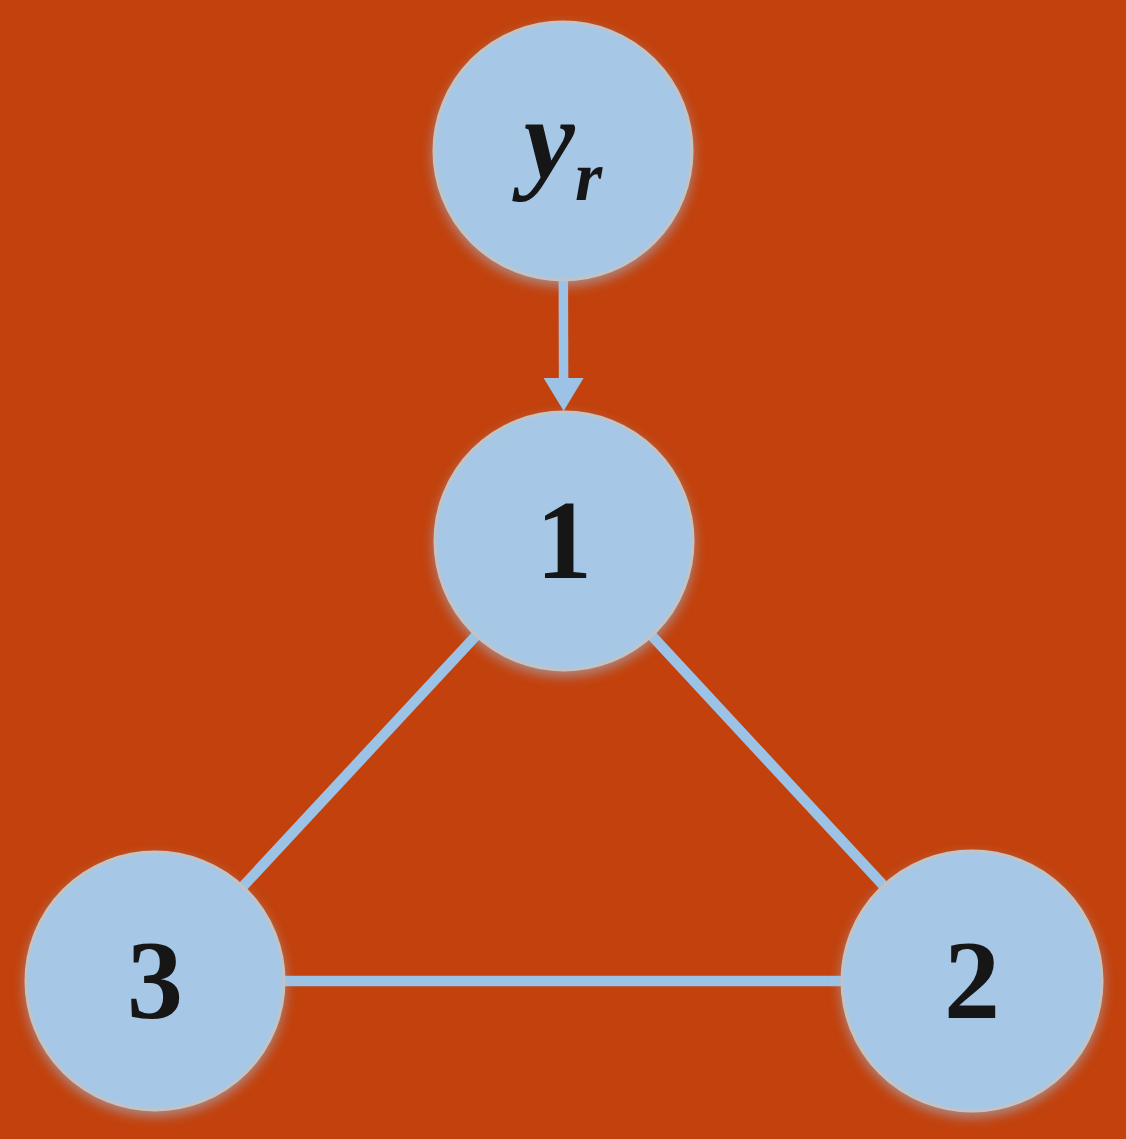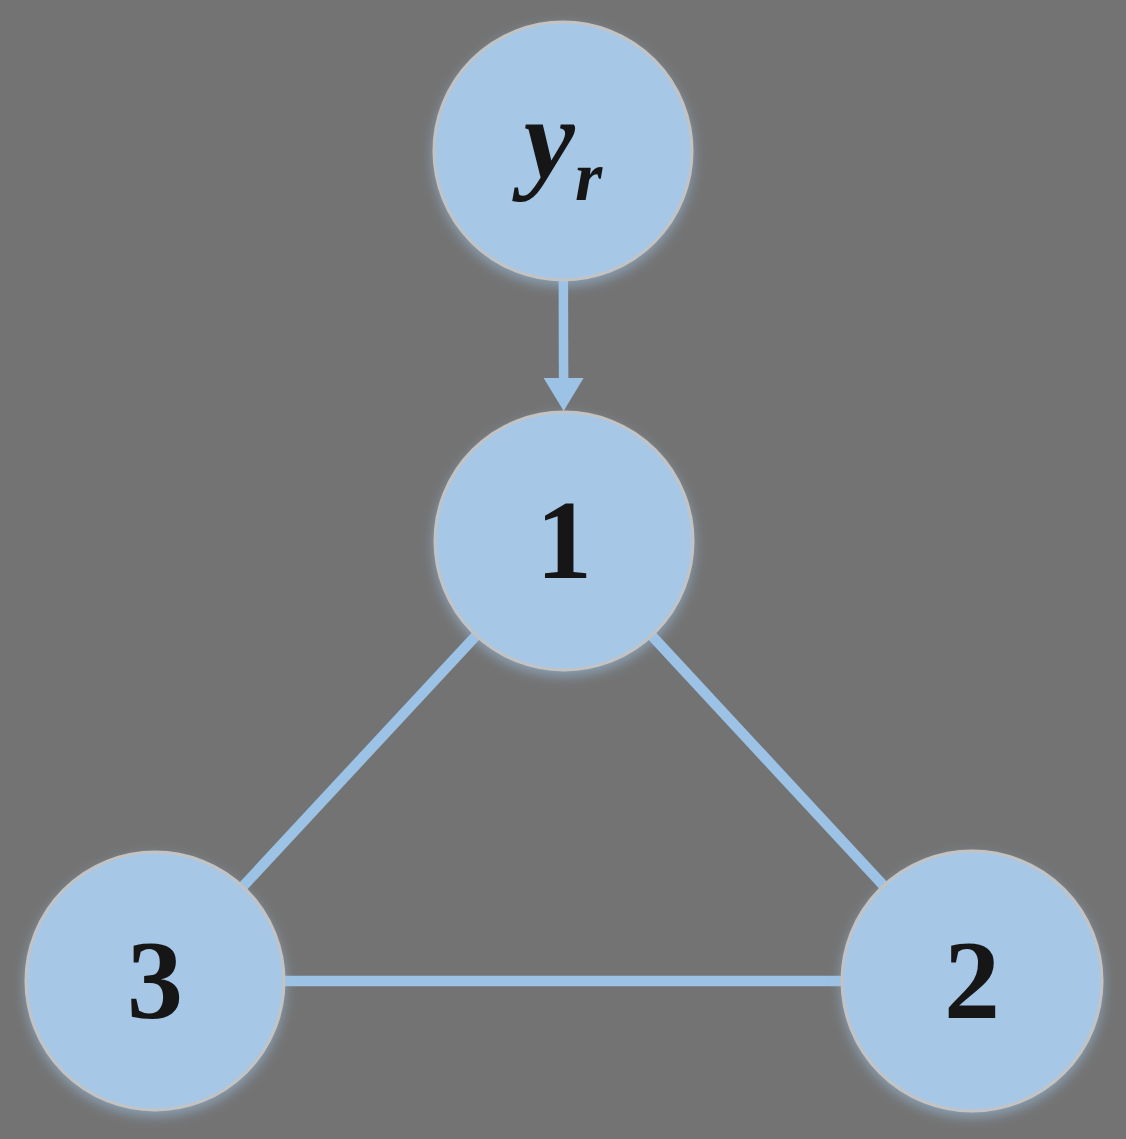--- a/index.html
+++ b/index.html
@@ -4,21 +4,21 @@
 <style>
   html, body {
     margin: 0;
     padding: 0;
     background: #ffffff;
   }
   .page {
     width: 1126px;
     height: 1139px;
     position: relative;
-    background: #737373;
+    background: #c2410c;
     overflow: hidden;
     font-family: "Liberation Serif", serif;
   }
   svg { display: block; }
   .edge-line {
     fill: none;
     stroke-linecap: butt;
   }
   .node-circle {
     stroke-width: 3;

